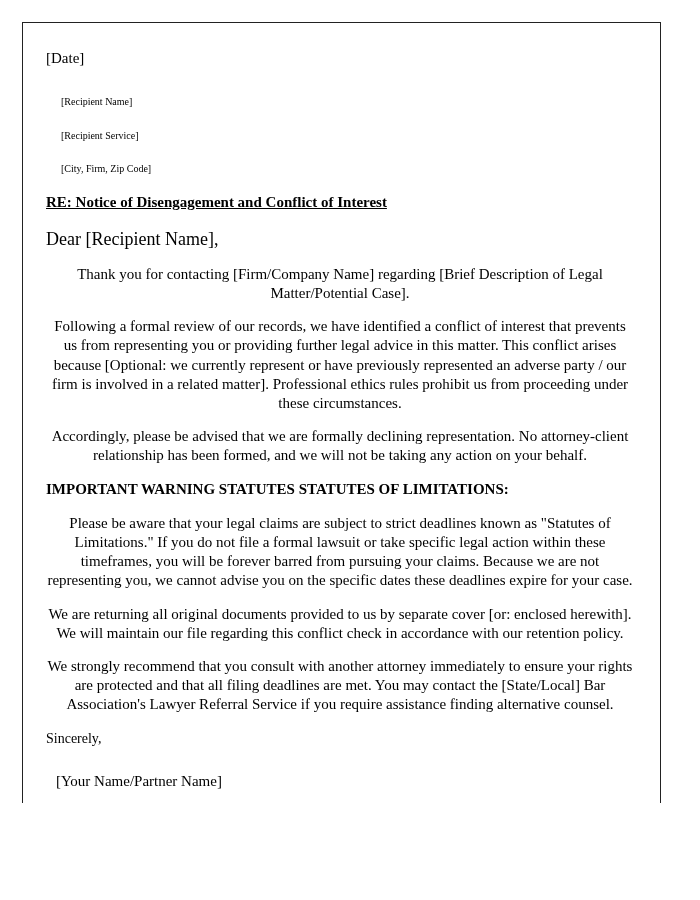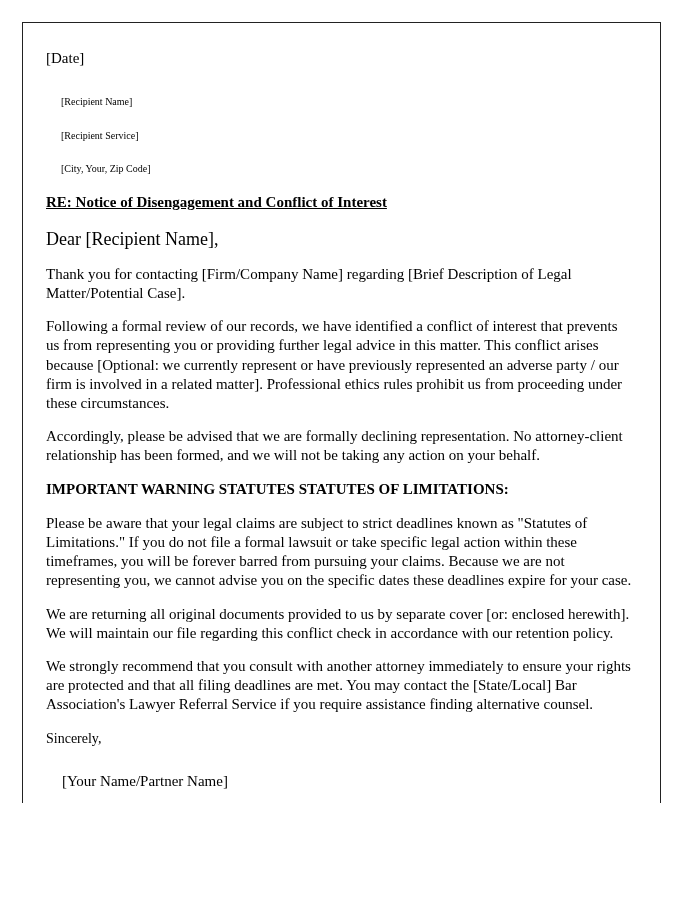--- a/index.html
+++ b/index.html
@@ -36,21 +36,21 @@
   }
   .page-body {
     box-sizing: border-box;
     padding: 26px 26px 0 23px;
   }
   
   .para {
     font-size: 15px;
     line-height: 19.2px;
     margin: 0 0 14px 0;
-    text-align: left;
+    text-align: center;
     white-space: normal;
   }
   .addr-line {
     font-size: 10px;
     line-height: 18.4px;
     margin: 15px;
   }
   .addr-block {
     margin: 0 0 14px 0;
   }
@@ -81,36 +81,36 @@
     font-size: 14px;
     line-height: 19.2px;
     margin: 0 0 24px 0;
   }
   .sig-block {
     margin: 0;
   }
   .sig-line {
     font-size: 15px;
     line-height: 18.4px;
-    margin: 16px;
+    margin: 10px;
   }
 </style>
 </head>
 <body>
 
 <div class="page-canvas">
   <div class="page-sheet">
     <div class="page-body">
 
       <p class="date-line">[Date]</p>
 
       <div class="addr-block">
         <p class="addr-line">[Recipient Name]</p>
         <p class="addr-line">[Recipient Service]</p>
-        <p class="addr-line">[City, Your, Zip Code]</p>
+        <p class="addr-line">[City, Firm, Zip Code]</p>
       </div>
 
       <p class="subject-line">RE: Notice of Disengagement and Conflict of Interest</p>
 
       <p class="salutation">Dear [Recipient Name],</p>
 
       <p class="para">Thank you for contacting [Firm/Company Name] regarding [Brief Description of Legal Matter/Potential Case].</p>
 
       <p class="para">Following a formal review of our records, we have identified a conflict of interest that prevents us from representing you or providing further legal advice in this matter. This conflict arises because [Optional: we currently represent or have previously represented an adverse party / our firm is involved in a related matter]. Professional ethics rules prohibit us from proceeding under these circumstances.</p>
 

